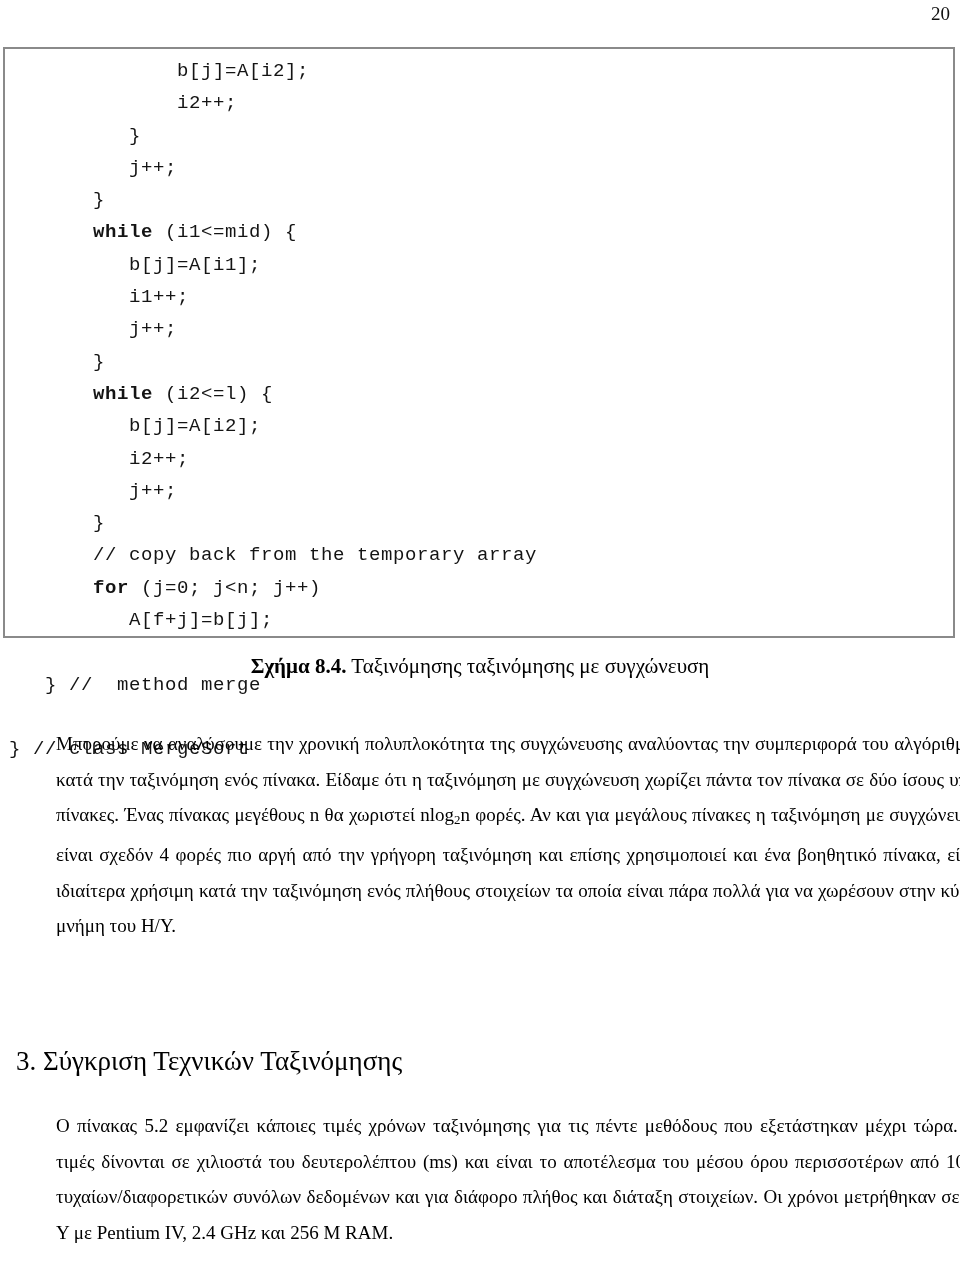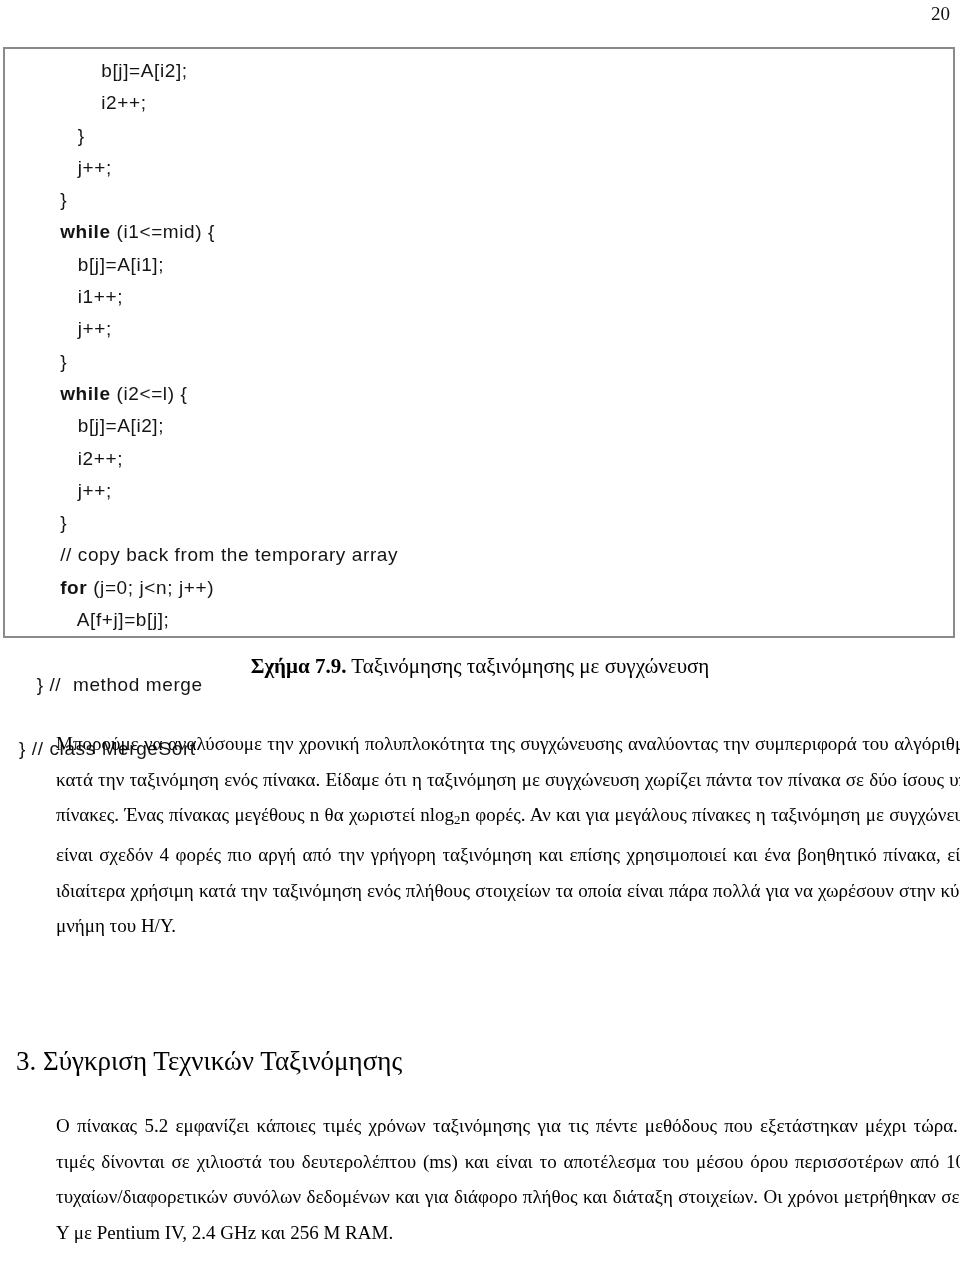--- a/index.html
+++ b/index.html
@@ -32,26 +32,26 @@
     position: absolute;
     left: 3px;
     top: 47px;
     width: 952px;
     height: 591px;
     border: 2px solid #8a8a8a;
     box-sizing: border-box;
     background: #ffffff;
   }
   .code-listing {
-    font-family: Liberation Sans, sans-serif;
+    font-family: Liberation Mono, monospace;
     font-size: 19px;
     line-height: 32.3px;
     letter-spacing: 0.6px;
     color: #141414;
-    padding: 6px 0 0 14px;
+    padding: 6px 0 0 4px;
     margin: 0;
     white-space: pre;
   }
   .code-line {
     white-space: pre;
     min-height: 32.3px;
   }
   .code-line .kw {
     font-weight: bold;
   }
@@ -110,21 +110,21 @@
 </head>
 <body>
 
 <div class="page-number">20</div>
 
 <div class="code-box">
   <div class="code-listing" id="code-listing"><div class="code-line">              b[j]=A[i2];</div><div class="code-line">              i2++;</div><div class="code-line">          }</div><div class="code-line">          j++;</div><div class="code-line">       }</div><div class="code-line">       <span class="kw">while</span> (i1&lt;=mid) {</div><div class="code-line">          b[j]=A[i1];</div><div class="code-line">          i1++;</div><div class="code-line">          j++;</div><div class="code-line">       }</div><div class="code-line">       <span class="kw">while</span> (i2&lt;=l) {</div><div class="code-line">          b[j]=A[i2];</div><div class="code-line">          i2++;</div><div class="code-line">          j++;</div><div class="code-line">       }</div><div class="code-line">       // copy back from the temporary array</div><div class="code-line">       <span class="kw">for</span> (j=0; j&lt;n; j++)</div><div class="code-line">          A[f+j]=b[j];</div><div class="code-line blank"></div><div class="code-line">   } //  method merge</div><div class="code-line blank"></div><div class="code-line">} // class MergeSort</div></div>
 </div>
 
 <div class="figure-caption">
-  <span class="fig-label">Σχήμα 7.9.</span><span> Ταξινόμησης ταξινόμησης με συγχώνευση</span>
+  <span class="fig-label">Σχήμα 8.4.</span><span> Ταξινόμησης ταξινόμησης με συγχώνευση</span>
 </div>
 
 <div class="body-text" id="para-1">
   <p><span>Μπορούμε να αναλύσουμε την χρονική πολυπλοκότητα της συγχώνευσης αναλύοντας την συμπεριφορά του αλγόριθμου κατά την ταξινόμηση ενός πίνακα. Είδαμε ότι η ταξινόμηση με συγχώνευση χωρίζει πάντα τον πίνακα σε δύο ίσους υπο-πίνακες. Ένας πίνακας μεγέθους n θα χωριστεί nlog</span><sub>2</sub><span>n φορές. Αν και για μεγάλους πίνακες η ταξινόμηση με συγχώνευση είναι σχεδόν 4 φορές πιο αργή από την γρήγορη ταξινόμηση και επίσης χρησιμοποιεί και ένα βοηθητικό πίνακα, είναι ιδιαίτερα χρήσιμη κατά την ταξινόμηση ενός πλήθους στοιχείων τα οποία είναι πάρα πολλά για να χωρέσουν στην κύρια μνήμη του Η/Υ.</span></p>
 </div>
 
 <h2 class="section-heading">3. Σύγκριση Τεχνικών Ταξινόμησης</h2>
 
 <div class="body-text" id="para-2">
   <p>Ο πίνακας 5.2 εμφανίζει κάποιες τιμές χρόνων ταξινόμησης για τις πέντε μεθόδους που εξετάστηκαν μέχρι τώρα. Οι τιμές δίνονται σε χιλιοστά του δευτερολέπτου (ms) και είναι το αποτέλεσμα του μέσου όρου περισσοτέρων από 1000 τυχαίων/διαφορετικών συνόλων δεδομένων και για διάφορο πλήθος και διάταξη στοιχείων. Οι χρόνοι μετρήθηκαν σε Η/Υ με Pentium IV, 2.4 GHz και 256 M RAM.</p>

